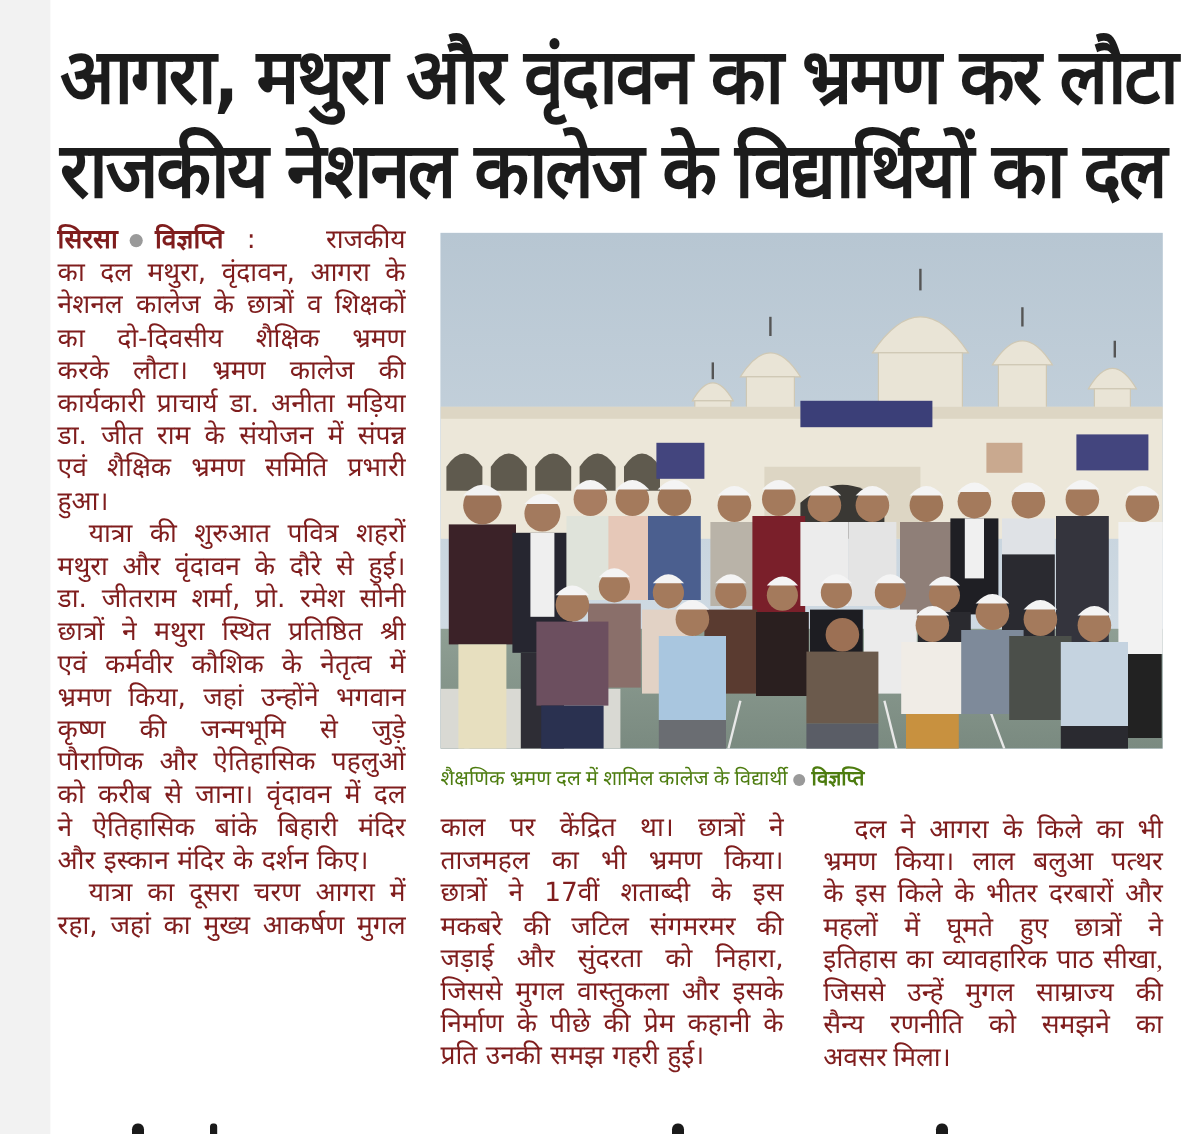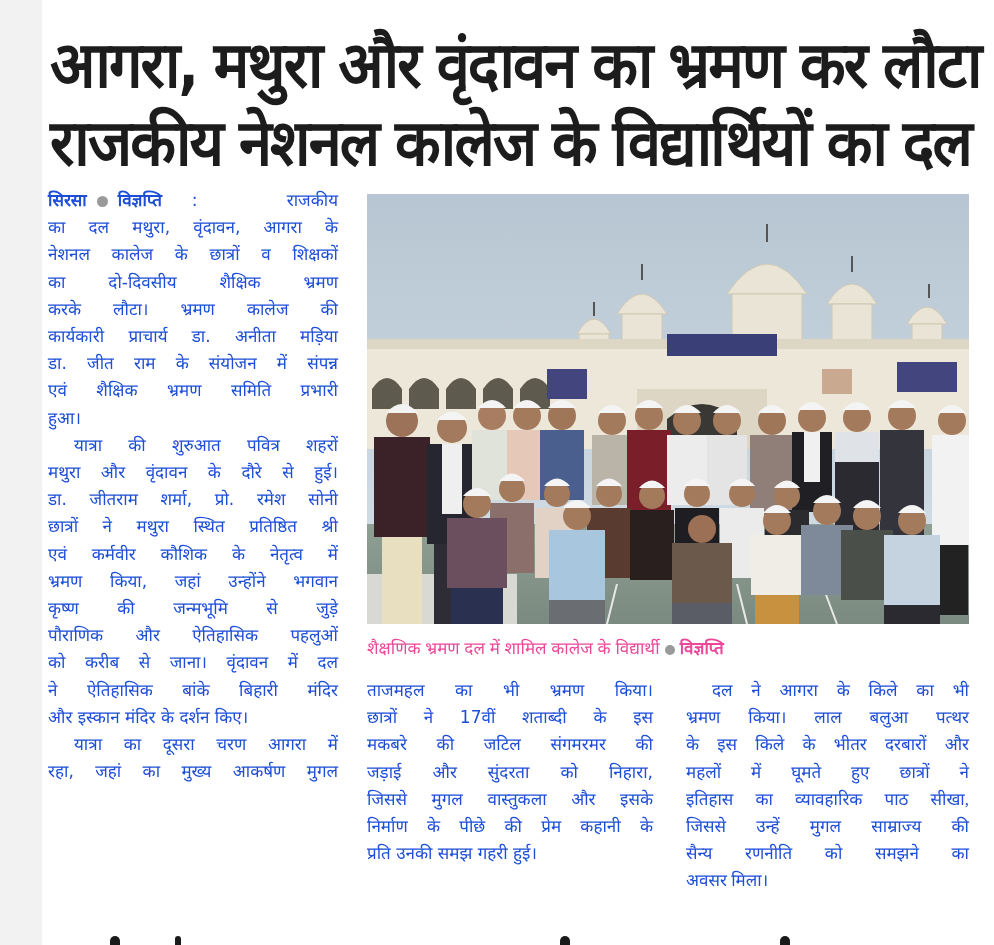--- a/index.html
+++ b/index.html
@@ -6,36 +6,36 @@
   html, body { width: 994px; height: 945px; overflow: hidden; background: #ffffff; }
   body { position: relative; font-family: "DejaVu Sans", "Liberation Sans", sans-serif; color: #1a1a1a; }
 
   .left-strip { position: absolute; left: 0; top: 0; width: 42px; height: 945px; background: #f2f2f2; }
 
   .headline { position: absolute; left: 50px; width: 930px; font-family: "DejaVu Sans Condensed", "DejaVu Sans", sans-serif;
     font-weight: bold; color: #1c1c1c; letter-spacing: -2px; white-space: nowrap; transform-origin: left top; }
   .headline.l1 { top: 30px; font-size: 64px; line-height: 70px; transform: scaleX(0.93); }
   .headline.l2 { top: 108px; font-size: 64px; line-height: 70px; transform: scaleX(0.93); }
 
-  .col { position: absolute; font-size: 17px; line-height: 27.2px; color: #1d4ed8; text-align: justify; }
+  .col { position: absolute; font-size: 22px; line-height: 27.2px; color: #7f1d1d; text-align: justify; }
   .col p { text-align: justify; text-align-last: justify; }
   .col p.last { text-align-last: left; }
   .col .indent { text-indent: 26px; }
   .col-1 { left: 48px; top: 187px; width: 290px; }
   .col-2 { left: 367px; top: 677px; width: 286px; }
   .col-3 { left: 686px; top: 677px; width: 283px; font-family: Liberation Serif, serif; }
 
   .dateline-place, .dateline-src { font-weight: bold; }
   .bullet { display: inline-block; width: 11px; height: 11px; border-radius: 50%; background: #9a9a9a; vertical-align: middle; margin: 0 10px; }
 
   .photo { position: absolute; left: 367px; top: 194px; width: 602px; height: 430px; overflow: hidden; background: #c9d6e0; }
   .photo svg { display: block; }
 
-  .caption { position: absolute; left: 367px; top: 637px; width: 602px; font-family: Liberation Sans, sans-serif;
-    font-size: 17px; line-height: 24px; color: #ec4899; white-space: nowrap; }
+  .caption { position: absolute; left: 367px; top: 637px; width: 602px; font-family: Liberation Serif, serif;
+    font-size: 17px; line-height: 24px; color: #4d7c0f; white-space: nowrap; }
   .caption .src { font-weight: bold; }
   .caption .bullet { width: 10px; height: 10px; margin: 0 5px; }
 
   .next-headline { position: absolute; left: 80px; top: 936px; width: 900px; height: 9px; overflow: hidden; }
   .next-headline span { position: absolute; top: 0; width: 10px; height: 9px; background: #1a1a1a; border-radius: 5px 5px 0 0; }
 </style>
 </head>
 <body>
 
 <div class="left-strip"></div>
@@ -292,20 +292,21 @@
     </g>
   </svg>
 </div>
 
 <div class="caption">
   <span>शैक्षणिक भ्रमण दल में शामिल कालेज के विद्यार्थी</span><span class="bullet"></span><span class="src">विज्ञप्ति</span>
 </div>
 
 <div class="col col-2">
   <div id="c2p1">
+      <p>काल पर केंद्रित था। छात्रों ने</p>
       <p>ताजमहल का भी भ्रमण किया।</p>
       <p>छात्रों ने 17वीं शताब्दी के इस</p>
       <p>मकबरे की जटिल संगमरमर की</p>
       <p>जड़ाई और सुंदरता को निहारा,</p>
       <p>जिससे मुगल वास्तुकला और इसके</p>
       <p>निर्माण के पीछे की प्रेम कहानी के</p>
       <p class="last">प्रति उनकी समझ गहरी हुई।</p>
     </div>
 </div>
 

